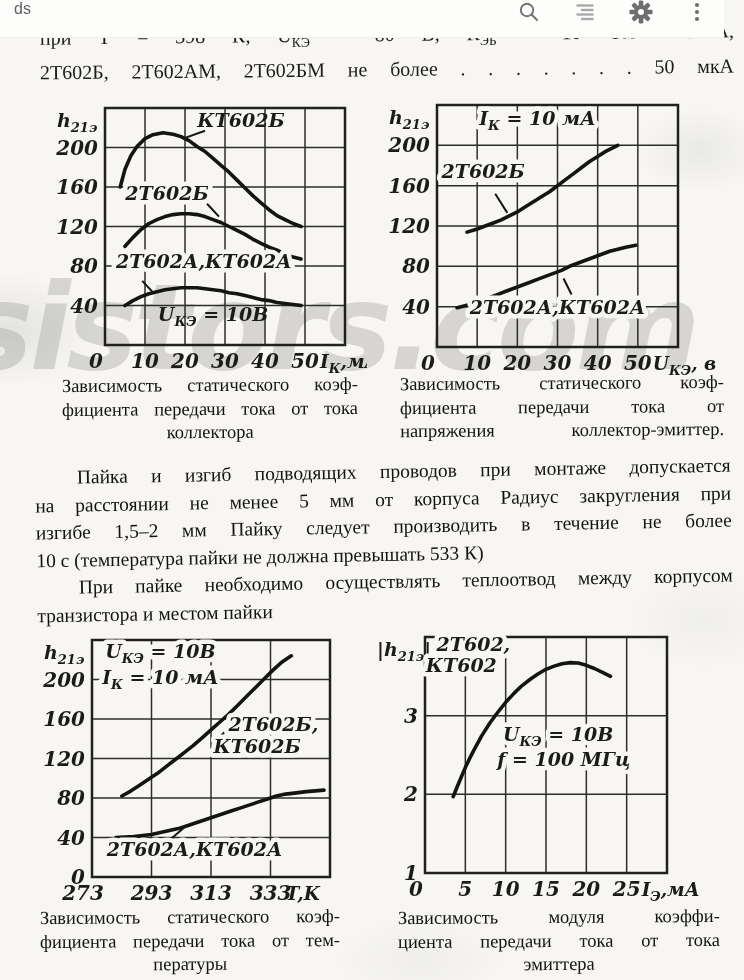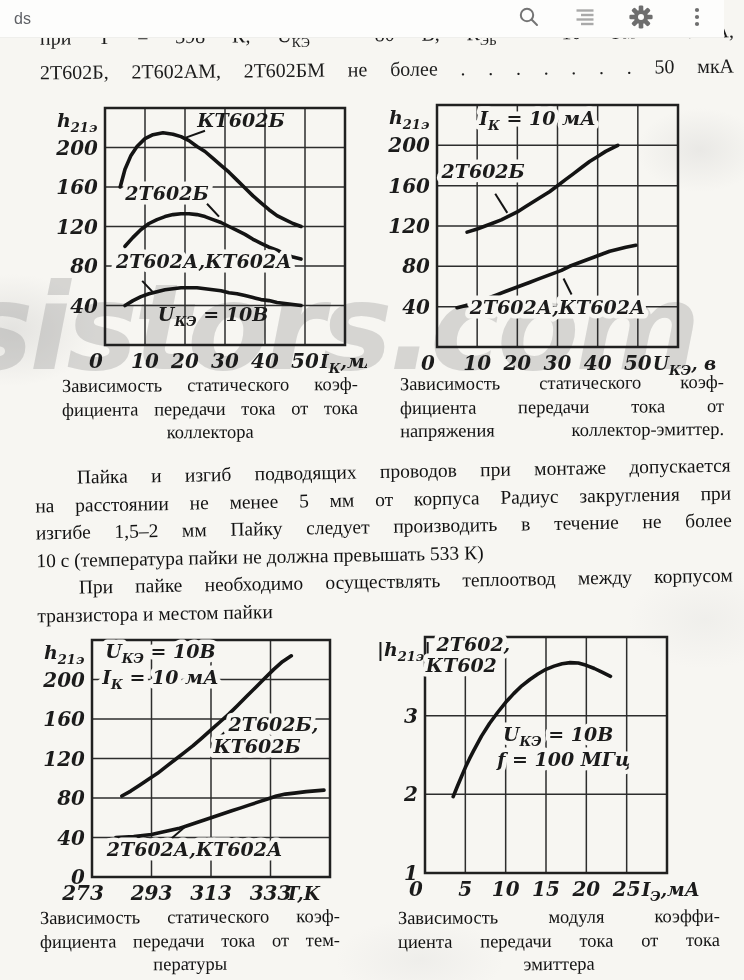--- a/index.html
+++ b/index.html
@@ -6,21 +6,21 @@
   .screen{position:relative;width:744px;height:980px;overflow:hidden;
     background:
       radial-gradient(90px 60px at 700px 150px, rgba(185,185,185,.22), transparent 70%),
       radial-gradient(120px 80px at 12px 330px, rgba(178,178,178,.28), transparent 70%),
       radial-gradient(110px 70px at 705px 620px, rgba(200,200,200,.16), transparent 70%),
       radial-gradient(120px 60px at 420px 960px, rgba(200,200,200,.18), transparent 70%),
       #f7f6f2;
     font-family:"Liberation Serif",serif;color:#161616;}
   
   .toolbar{position:absolute;left:0;top:0;width:724px;height:38px;background:#fdfdfc;
-    border-bottom:1px solid #efefec;display:flex;align-items:center;padding:0 14px;box-sizing:border-box;z-index:5;}
+    border-bottom:1px solid #efefec;display:flex;align-items:flex-start;padding:0 14px;box-sizing:border-box;z-index:5;}
   .appname{font-family:"Liberation Sans",sans-serif;font-size:16px;color:#5f6166;}
   .tb-spacer{flex:1;}
   .iconbtn{background:none;border:none;padding:0;margin:0 0 0 30px;width:26px;height:26px;cursor:pointer;display:flex;align-items:center;justify-content:center;}
   
   .watermark{position:absolute;left:-38px;top:258px;z-index:1;white-space:nowrap;
     font-family:"DejaVu Sans",sans-serif;font-style:italic;font-weight:800;font-size:120px;
     letter-spacing:-4px;color:rgba(150,150,150,.34);}
   
   .h1wrap{position:absolute;left:40px;top:32px;width:694px;height:25px;overflow:hidden;z-index:2;transform:rotate(-0.6deg);}
   .hline{font-size:20px;font-weight:500;color:#1c1c1c;text-align:justify;text-align-last:justify;word-spacing:7px;}

